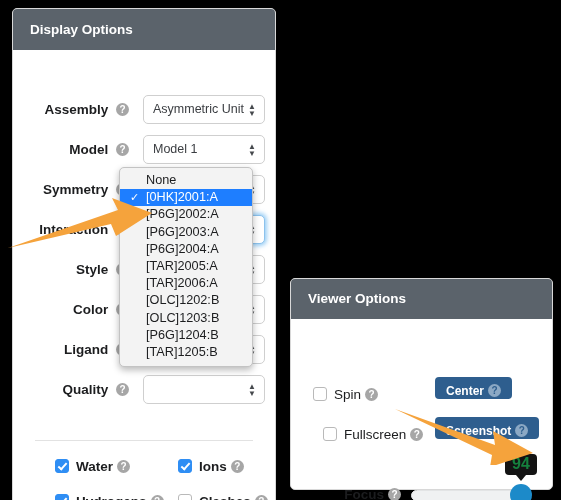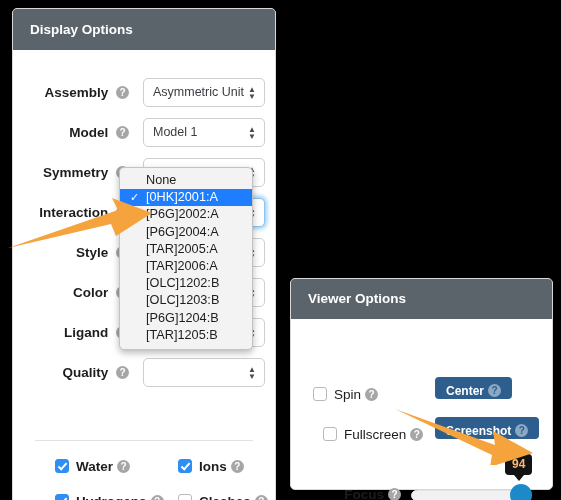--- a/index.html
+++ b/index.html
@@ -59,20 +59,21 @@
     box-sizing: border-box;
   }
 
   
   .form-row {
     position: absolute;
     left: 0;
     width: 100%;
     height: 30px;
     box-sizing: border-box;
+    margin-top: 17px;
   }
   .form-label {
     position: absolute;
     right: 146px;
     width: 110px;
     text-align: right;
     font-size: 13.5px;
     font-weight: bold;
     color: #1c1d1f;
     line-height: 30px;
@@ -263,22 +264,22 @@
     border-radius: 50%;
     background: #1c8ac9;
     top: 165px;
     left: 219px;
   }
   .slider-badge {
     position: absolute;
     top: 135px;
     left: 214px;
     background: #131313;
-    color: #fdba74;
-    font-size: 12px;
+    color: #15803d;
+    font-size: 16px;
     font-weight: bold;
     border-radius: 4px;
     padding: 3px 7px 4px 7px;
     line-height: 14px;
   }
   .slider-badge::after {
     content: "";
     position: absolute;
     left: 50%;
     margin-left: -5px;
@@ -456,20 +457,24 @@
   <div class="dd-item selected">
     <span class="dd-check">✓</span>
     <span>[0HK]2001:A</span>
   </div>
   <div class="dd-item">
     <span class="dd-check"></span>
     <span>[P6G]2002:A</span>
   </div>
   <div class="dd-item">
     <span class="dd-check"></span>
+    <span>[P6G]2003:A</span>
+  </div>
+  <div class="dd-item">
+    <span class="dd-check"></span>
     <span>[P6G]2004:A</span>
   </div>
   <div class="dd-item">
     <span class="dd-check"></span>
     <span>[TAR]2005:A</span>
   </div>
   <div class="dd-item">
     <span class="dd-check"></span>
     <span>[TAR]2006:A</span>
   </div>

